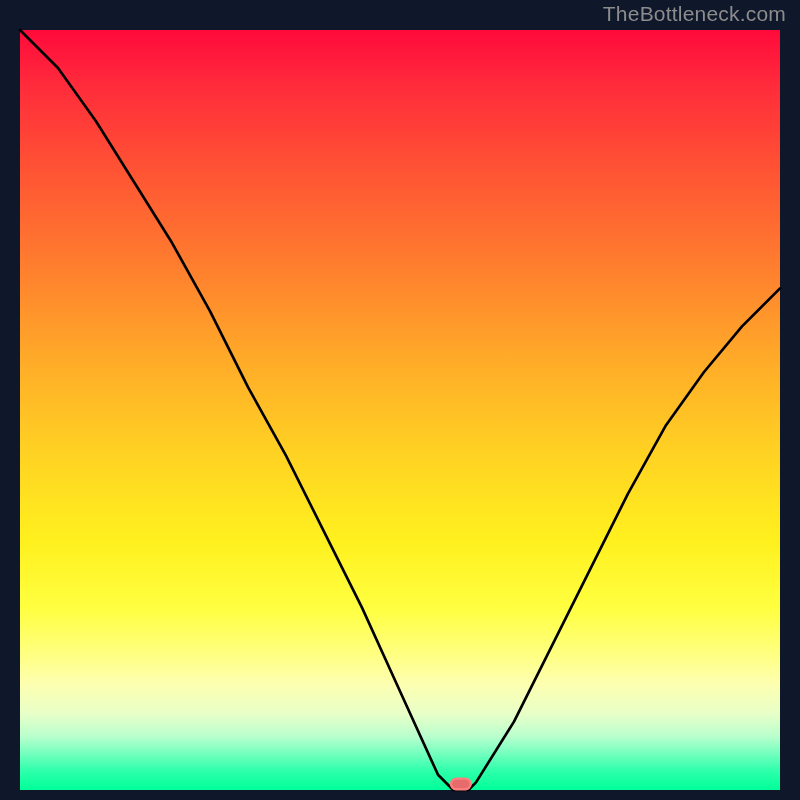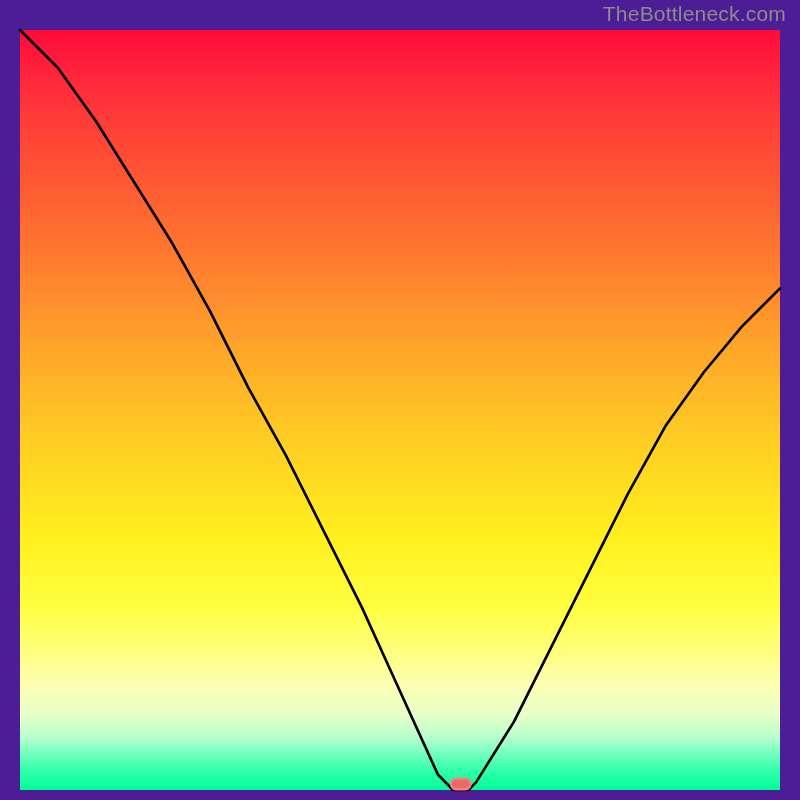--- a/index.html
+++ b/index.html
@@ -8,21 +8,21 @@
     width: 800px;
     height: 800px;
     background: #000;
     overflow: hidden;
     font-family: Arial, Helvetica, sans-serif;
   }
   .frame {
     position: relative;
     width: 800px;
     height: 800px;
-    background: #4c1d95;
+    background: #0f172a;
   }
   .watermark {
     position: absolute;
     right: 14px;
     top: 2px;
     color: #8c8c8c;
     font-size: 21px;
     letter-spacing: 0.2px;
     font-weight: 400;
   }

